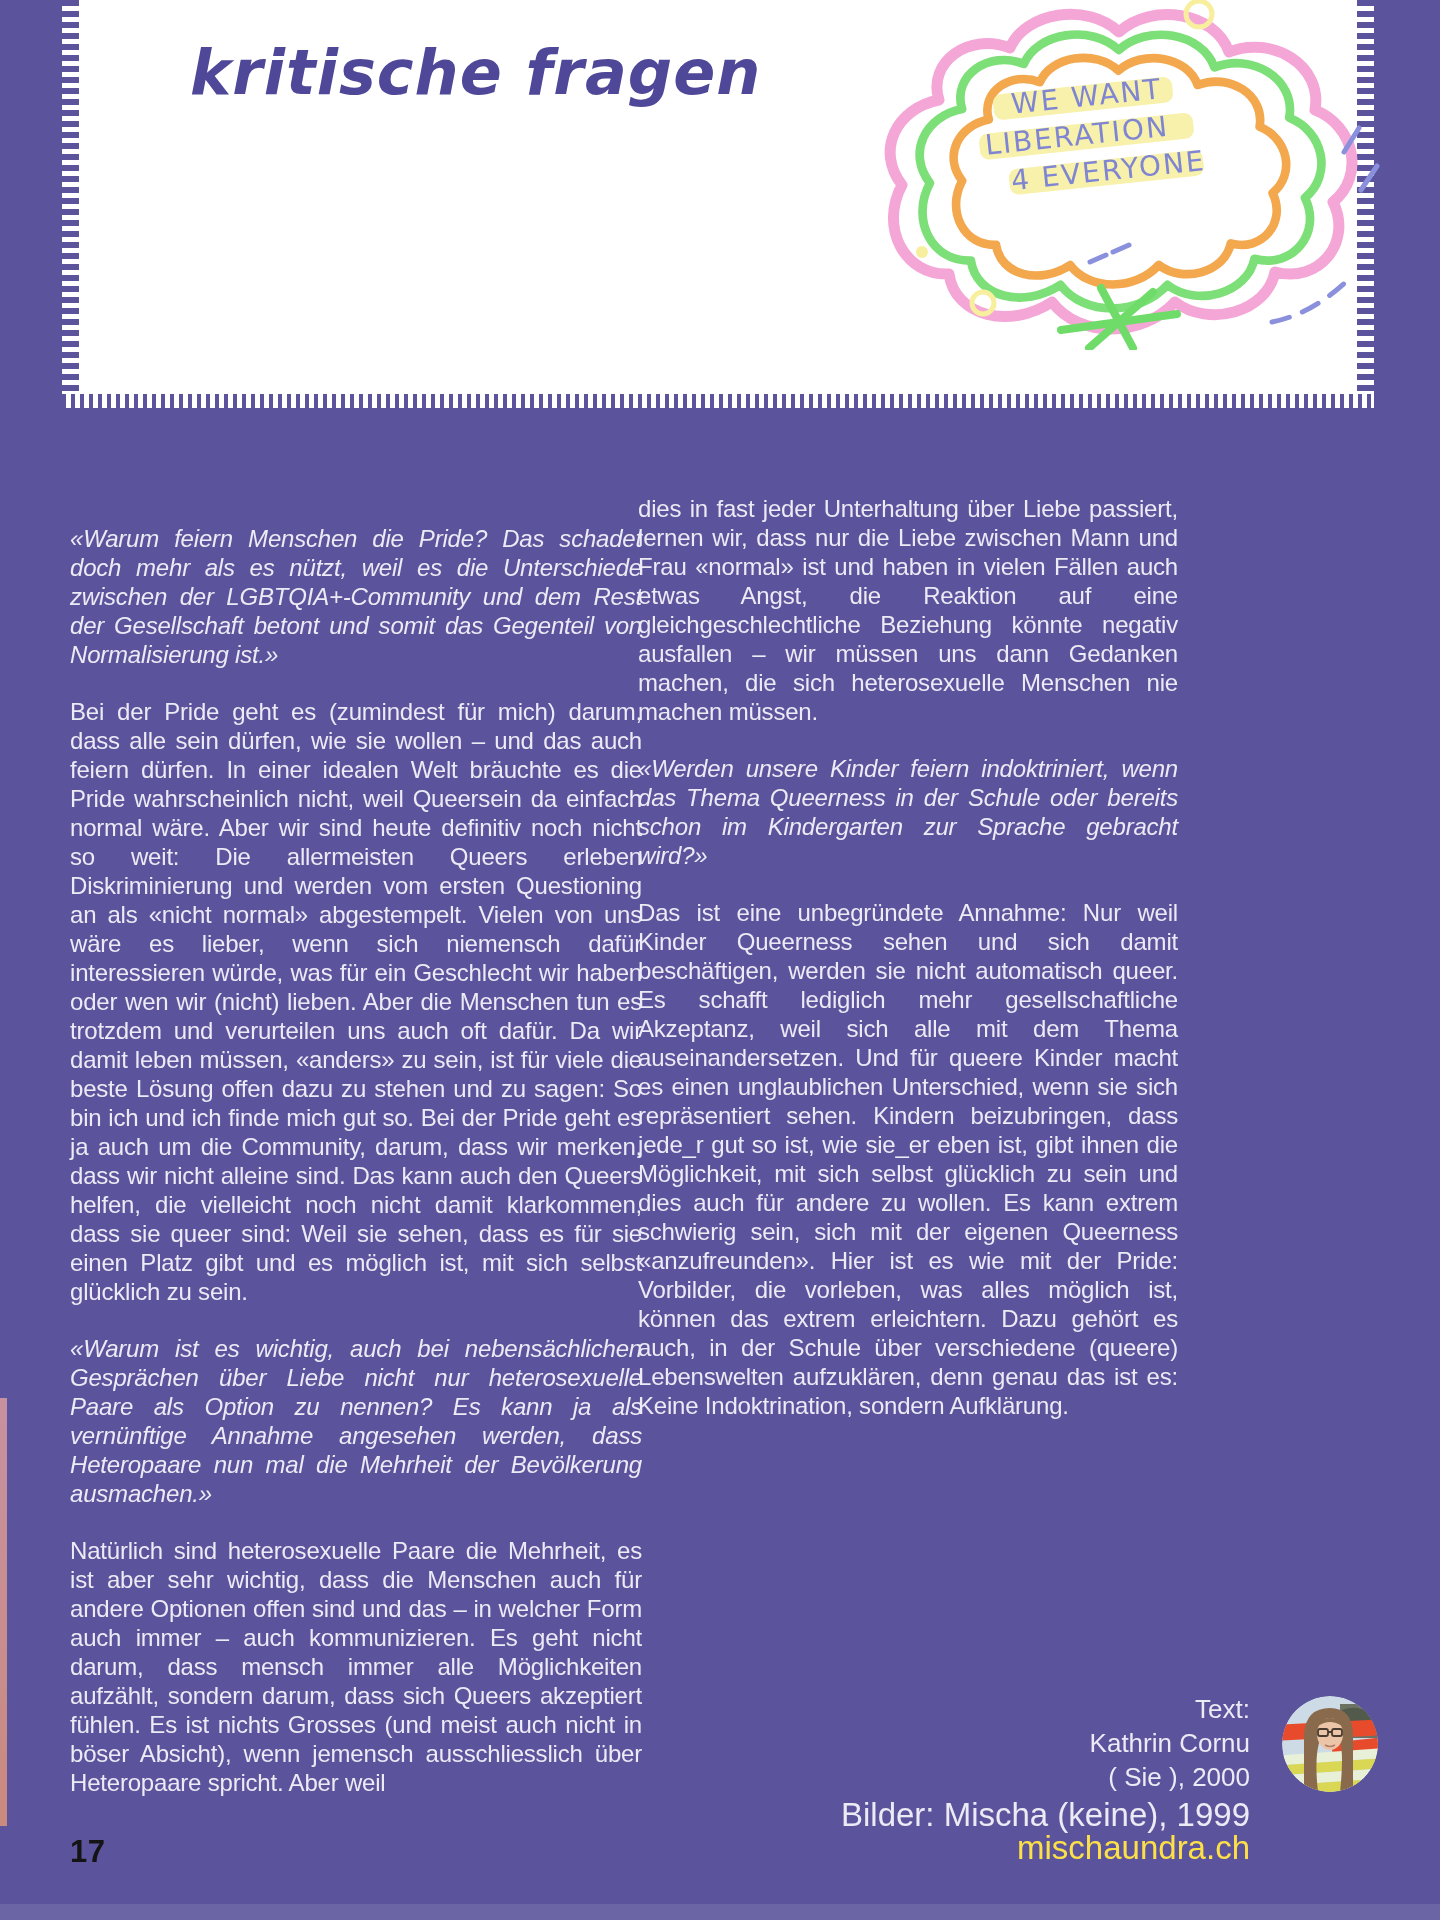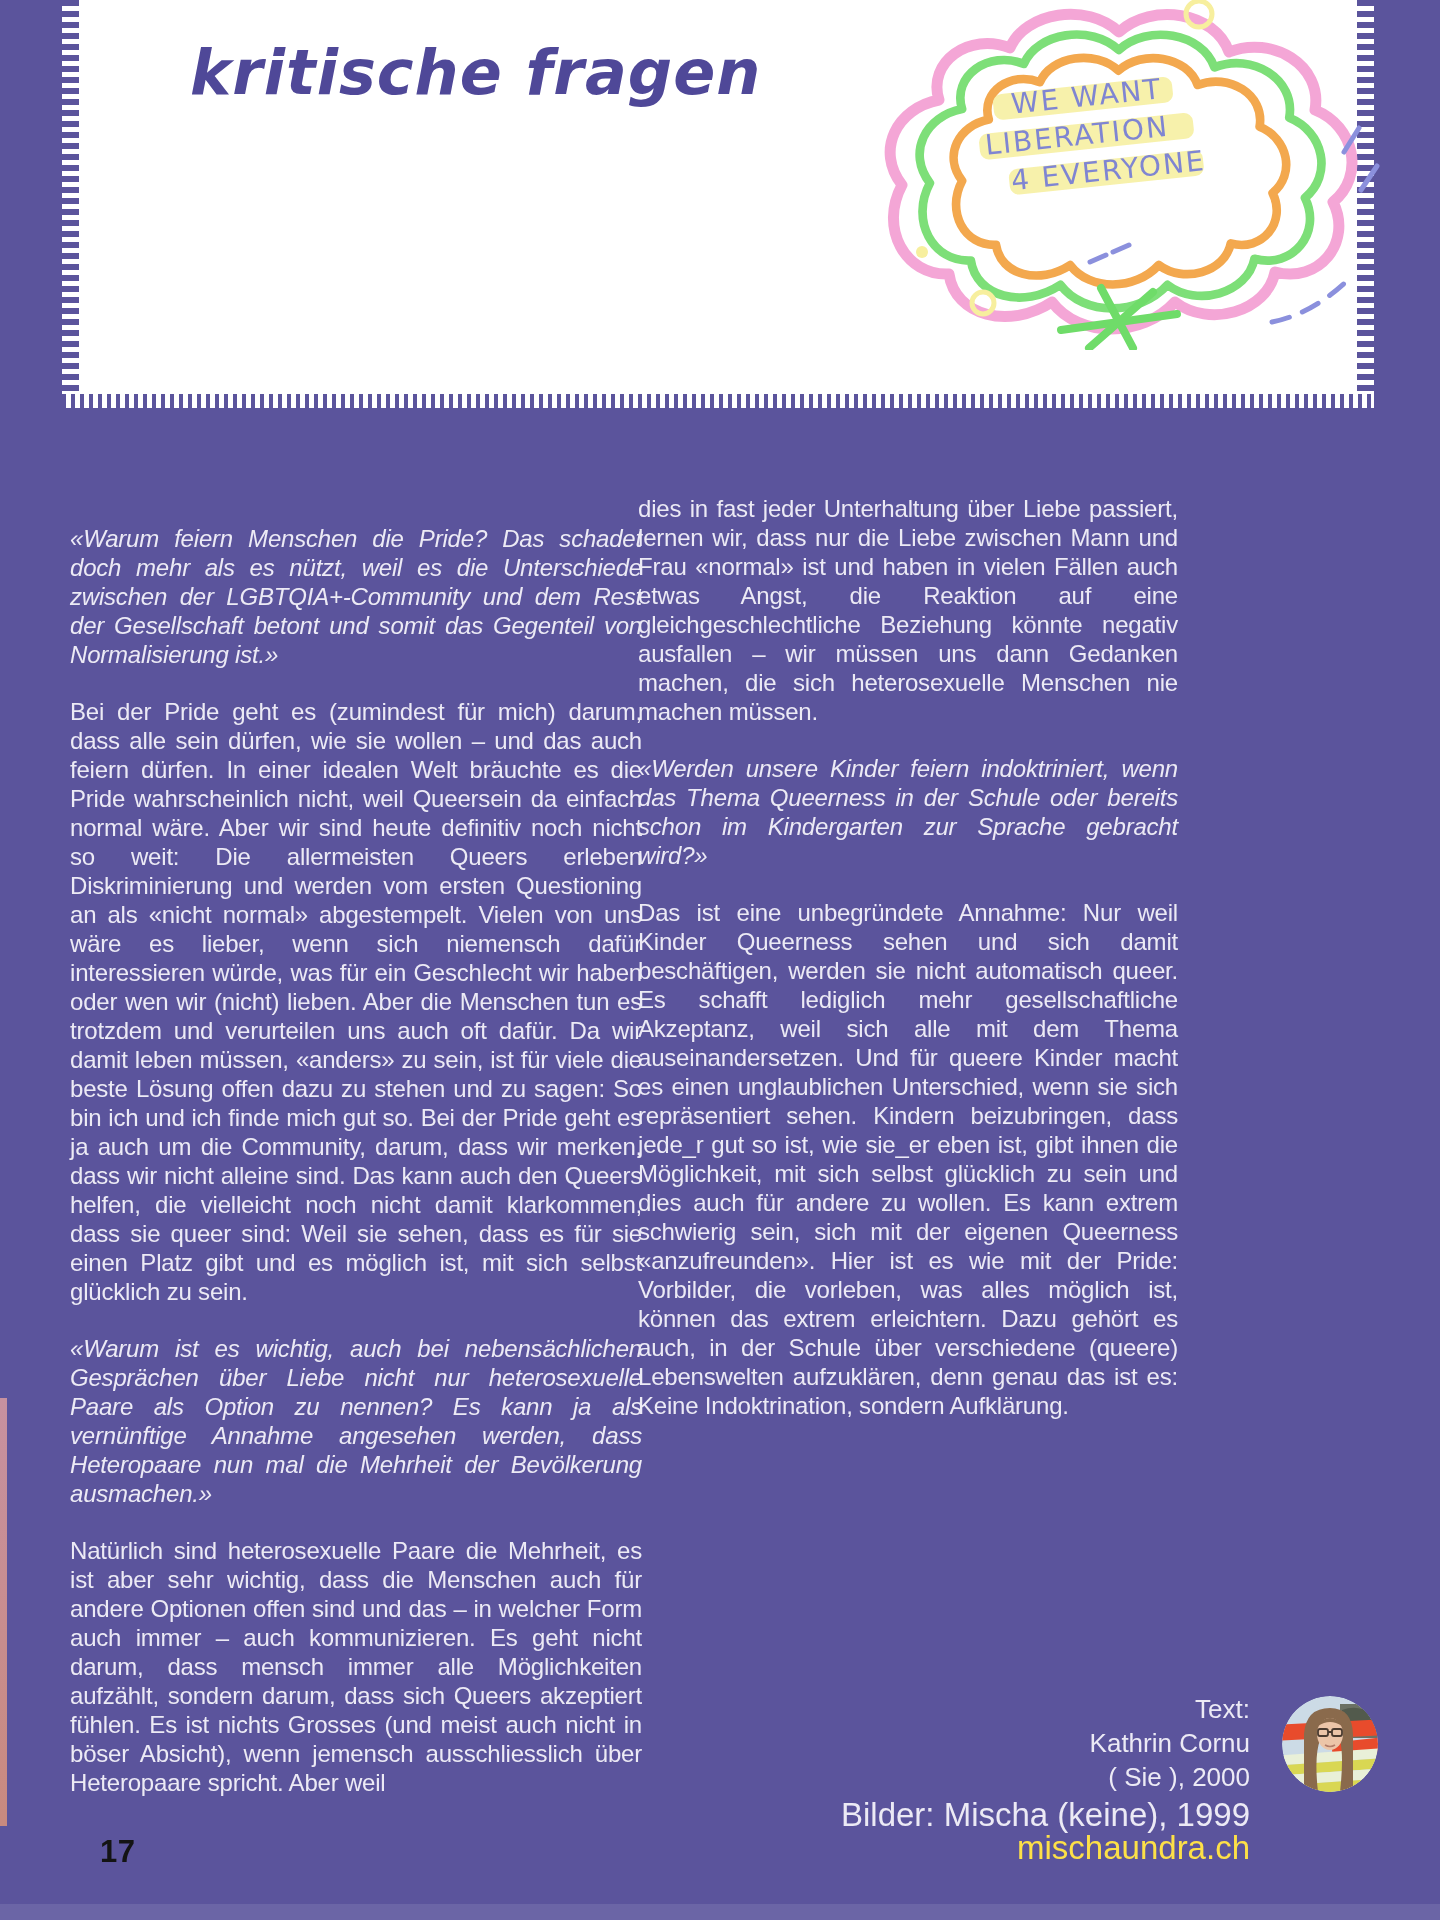--- a/index.html
+++ b/index.html
@@ -56,21 +56,21 @@
     position:absolute;right:190px;top:1798px;width:480px;
     text-align:right;font-size:33px;line-height:33px;color:#eceaf5;
   }
   .credits-url{display:block;color:#fde047;text-decoration:none;}
   .avatar{
     position:absolute;left:1282px;top:1696px;width:96px;height:96px;
     border-radius:50%;overflow:hidden;
   }
   .page-number{
     position:absolute;left:70px;top:1834px;
-    font-size:31px;font-weight:bold;color:#141414;letter-spacing:0.5px;margin-left:30px;
+    font-size:31px;font-weight:bold;color:#141414;letter-spacing:0.5px;
   }
   .edge-bleed{
     position:absolute;left:0;top:1398px;width:7px;height:428px;
     background:linear-gradient(to bottom,#c791a0,#c98a7f);
   }
   .bottom-scan-edge{
     position:absolute;left:0;right:0;bottom:0;height:16px;
     background:rgba(255,255,255,0.10);
   }
 </style>

